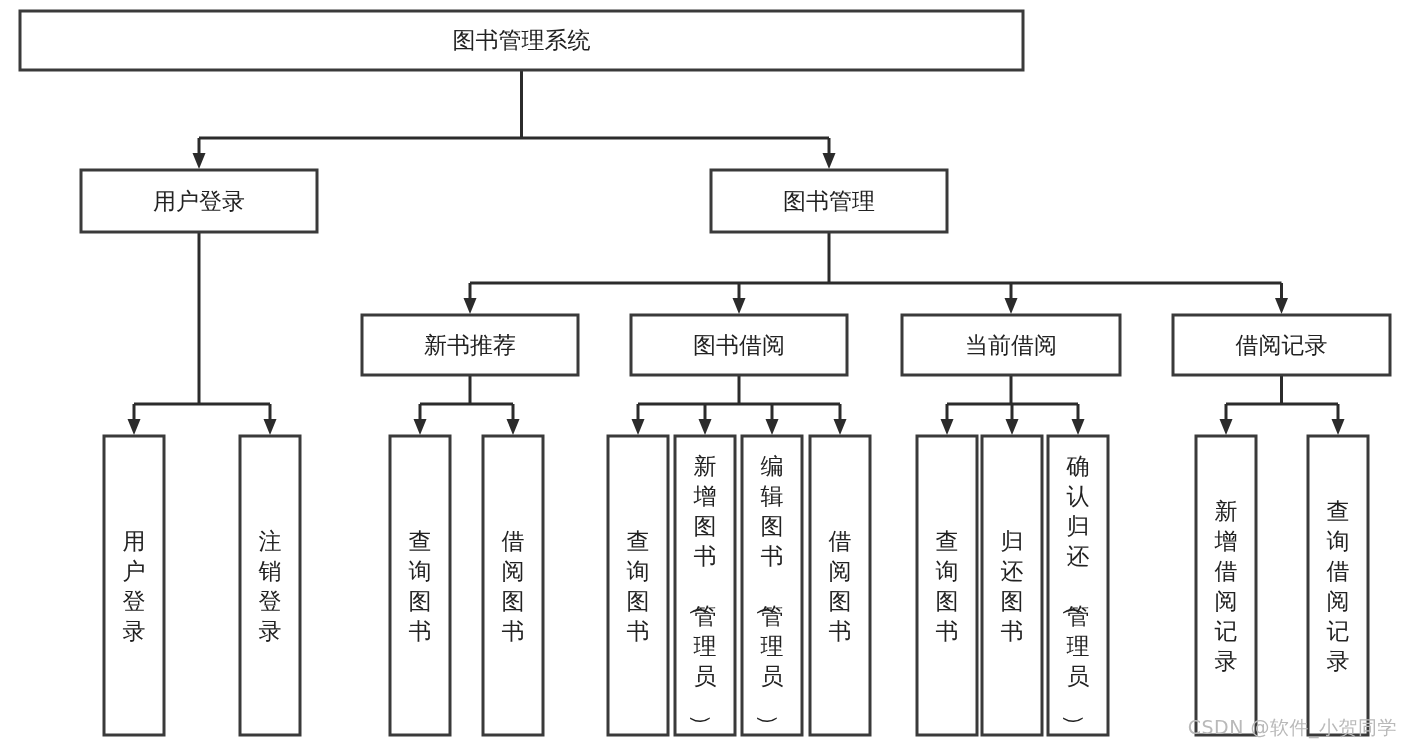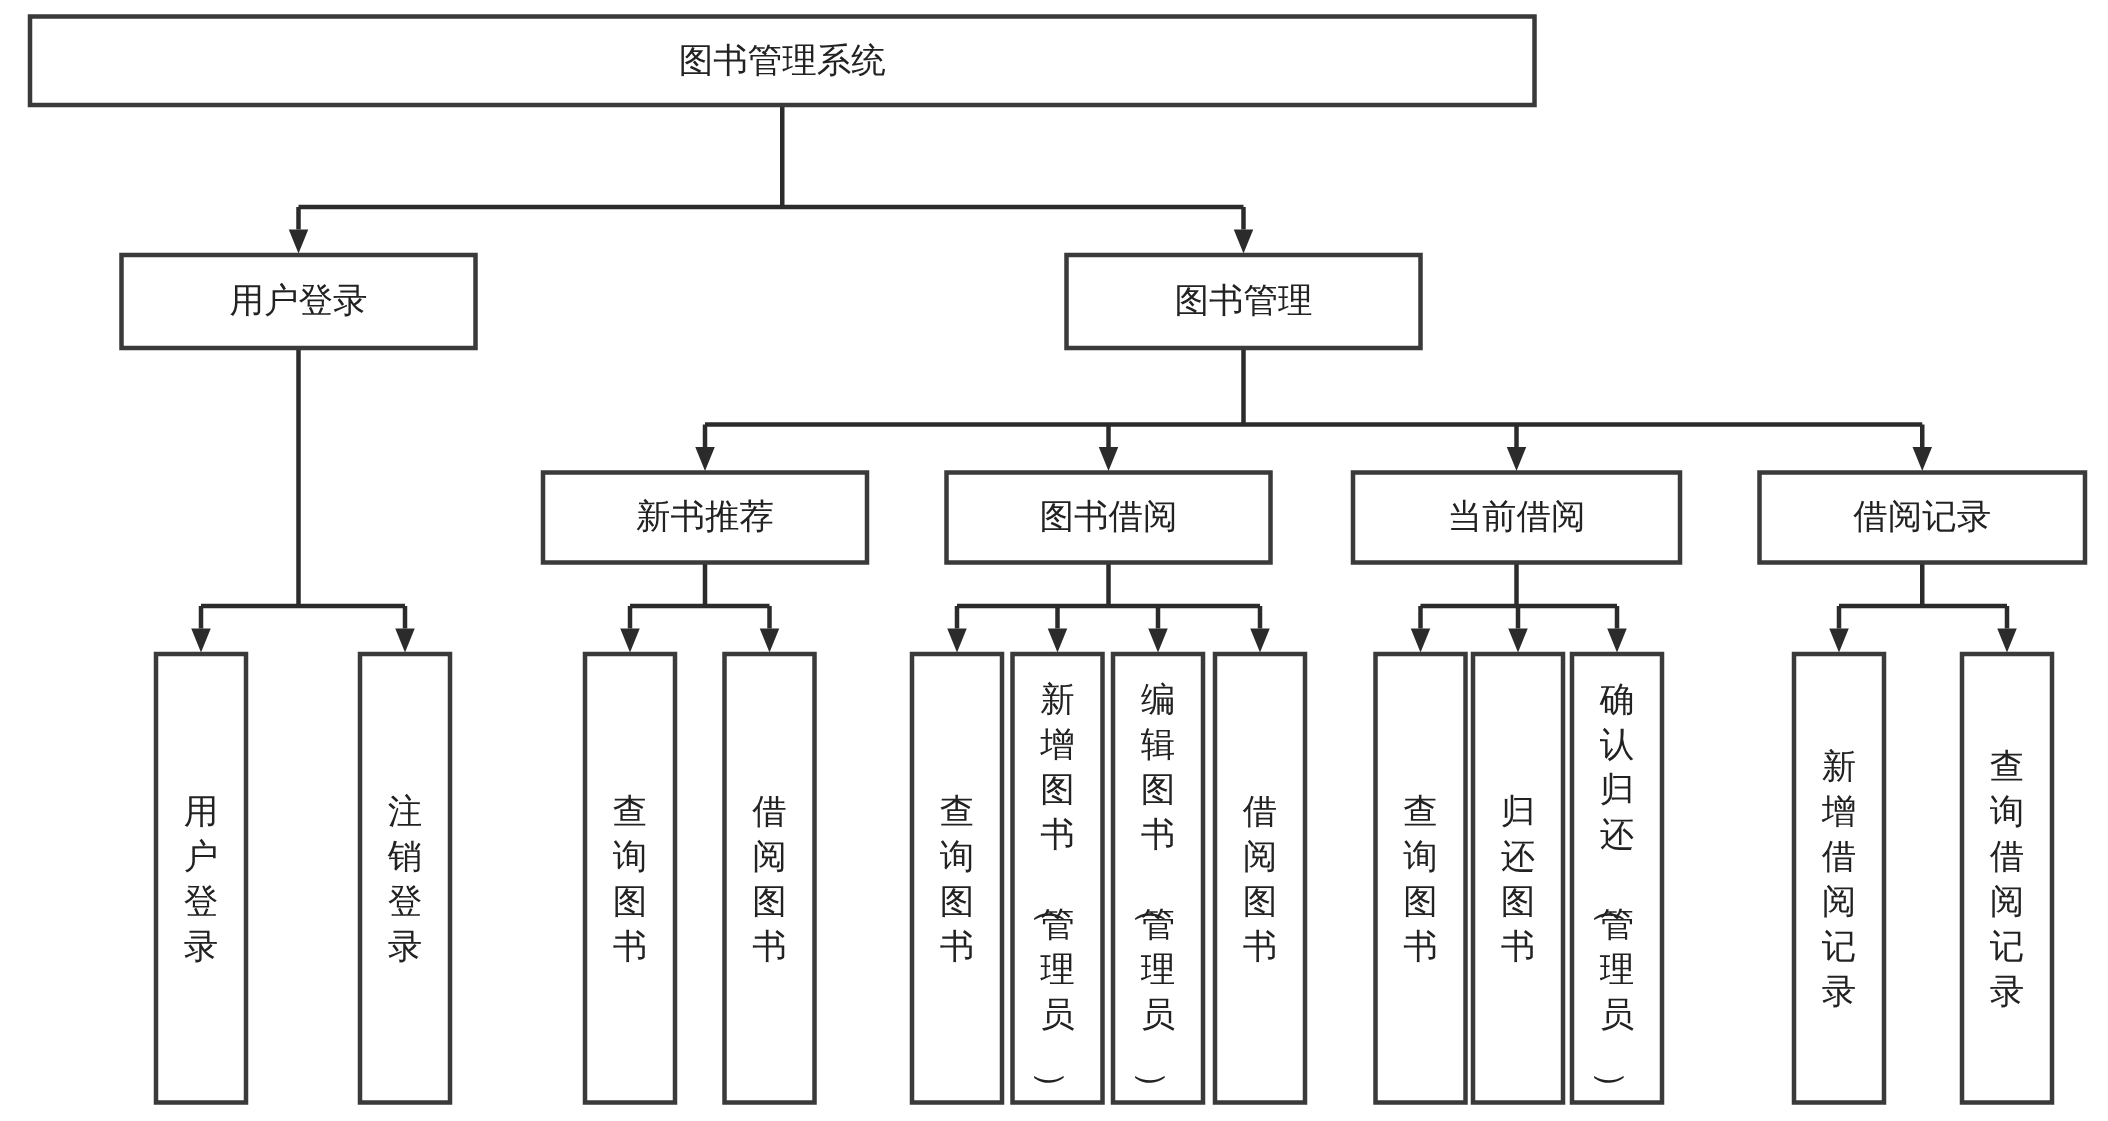--- a/index.html
+++ b/index.html
@@ -213,13 +213,14 @@
         <g>
           <rect class="node-box" x="1196" y="436" width="60" height="299"></rect>
           <text class="node-label-v" x="1226" y="518.9"><tspan x="1226" dy="0">新</tspan><tspan x="1226" dy="30">增</tspan><tspan x="1226" dy="30">借</tspan><tspan x="1226" dy="30">阅</tspan><tspan x="1226" dy="30">记</tspan><tspan x="1226" dy="30">录</tspan></text>
         </g>
         <g>
           <rect class="node-box" x="1308" y="436" width="60" height="299"></rect>
           <text class="node-label-v" x="1338" y="518.9"><tspan x="1338" dy="0">查</tspan><tspan x="1338" dy="30">询</tspan><tspan x="1338" dy="30">借</tspan><tspan x="1338" dy="30">阅</tspan><tspan x="1338" dy="30">记</tspan><tspan x="1338" dy="30">录</tspan></text>
         </g>
       </g>
   </svg>
+  <div class="watermark-text">CSDN @软件_小贺同学</div>
 </div>
 
 </body></html>

